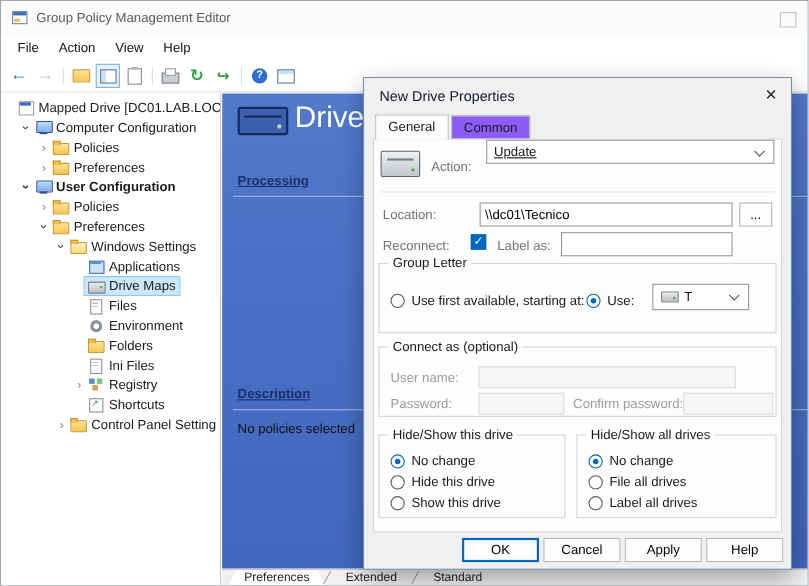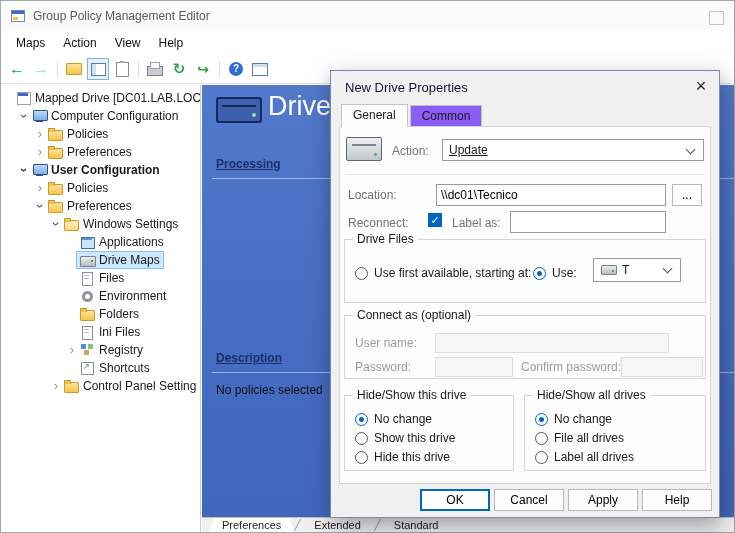--- a/index.html
+++ b/index.html
@@ -136,21 +136,21 @@
   .drive-icon-lg { position:absolute; left:6px; top:10px; width:36px; height:24px;
     border:1px solid #5f6670; border-radius:2px; background:linear-gradient(#eef0f2,#c2c7cd); }
   .drive-icon-lg::before { content:""; position:absolute; left:5px; top:6px; right:5px; height:2px; background:#7d838c; }
   .drive-icon-lg::after { content:""; position:absolute; right:4px; bottom:4px; width:3px; height:3px;
     border-radius:50%; background:#3db53d; }
 
   .combo { position:absolute; background:#fff; border:1px solid #9a9a9a; height:22px;
     line-height:20px; padding-left:6px; cursor:pointer; }
   .combo::after { content:""; position:absolute; right:9px; top:6px; width:6px; height:6px;
     border-right:1.5px solid #555; border-bottom:1.5px solid #555; transform:rotate(45deg); }
-  .combo-action { left:102px; top:12px; width:262px;text-decoration:underline; }
+  .combo-action { left:102px; top:0; width:262px;text-decoration:underline; }
   .hsep { position:absolute; left:6px; right:6px; top:47px; height:1px; background:#e3e3e3; }
 
   .txt { position:absolute; height:22px; border:1px solid #9a9a9a; background:#fff; padding:0 4px;
     font-family:"Liberation Sans","DejaVu Sans",sans-serif; font-size:12px; }
   .txt:disabled { background:#f6f6f6; border-color:#dcdcdc; }
   .txt-location { left:96px; top:57px; width:230px; }
   .btn-browse { position:absolute; left:332px; top:57px; width:30px; height:22px; background:#fdfdfd;
     border:1px solid #b8b8b8; font-size:12px; text-align:center; line-height:20px; cursor:pointer; }
   .checkbox { position:absolute; left:88px; top:86px; width:14px; height:14px; background:var(--accent,#0067c0);
     border:1px solid var(--accent,#0067c0); cursor:pointer; }
@@ -190,21 +190,21 @@
 
 <div class="window">
 
   <div class="titlebar">
     <span class="app-icon"></span>
     <span class="win-title">Group Policy Management Editor</span>
     <span class="winbtn"></span>
   </div>
 
   <div class="menubar">
-    <span class="menu-item">Maps</span>
+    <span class="menu-item">File</span>
     <span class="menu-item">Action</span>
     <span class="menu-item">View</span>
     <span class="menu-item">Help</span>
   </div>
 
   <div class="toolbar">
       <span class="tbi tbi-back"></span>
       <span class="tbi tbi-forward"></span>
       <span class="tb-sep"></span>
       <span class="tbi tbi-up-folder"></span>
@@ -382,21 +382,21 @@
     <span class="lbl" style="left:8px; top:61px;">Location:</span>
     <input class="txt txt-location" value="\\dc01\Tecnico" style="">
     <button class="btn-browse">...</button>
 
     <span class="lbl" style="left:8px; top:89px;">Reconnect:</span>
     <span class="checkbox"></span>
     <span class="lbl" style="left:112px; top:89px;">Label as:</span>
     <input class="txt txt-labelas" value="" style="">
 
     <div class="groupbox gb-drive">
-      <span class="gb-legend">Drive Files</span>
+      <span class="gb-legend">Group Letter</span>
       <label class="radio-inline rr-first">
         <span class="radio"></span>
         <span>Use first available, starting at:</span>
       </label>
       <label class="radio-inline rr-use">
         <span class="radio checked"></span>
         <span>Use:</span>
       </label>
       <div class="combo combo-letter">
         <span class="ico-drive-mini"></span>
@@ -416,25 +416,25 @@
 
     <div class="groupbox gb-hsthis">
       <span class="gb-legend">Hide/Show this drive</span>
       <div class="radio-col">
           <label class="radio-row">
             <span class="radio checked"></span>
             <span>No change</span>
           </label>
           <label class="radio-row">
             <span class="radio"></span>
+            <span>Hide this drive</span>
+          </label>
+          <label class="radio-row">
+            <span class="radio"></span>
             <span>Show this drive</span>
-          </label>
-          <label class="radio-row">
-            <span class="radio"></span>
-            <span>Hide this drive</span>
           </label>
         </div>
     </div>
 
     <div class="groupbox gb-hsall">
       <span class="gb-legend">Hide/Show all drives</span>
       <div class="radio-col">
           <label class="radio-row">
             <span class="radio checked"></span>
             <span>No change</span>

